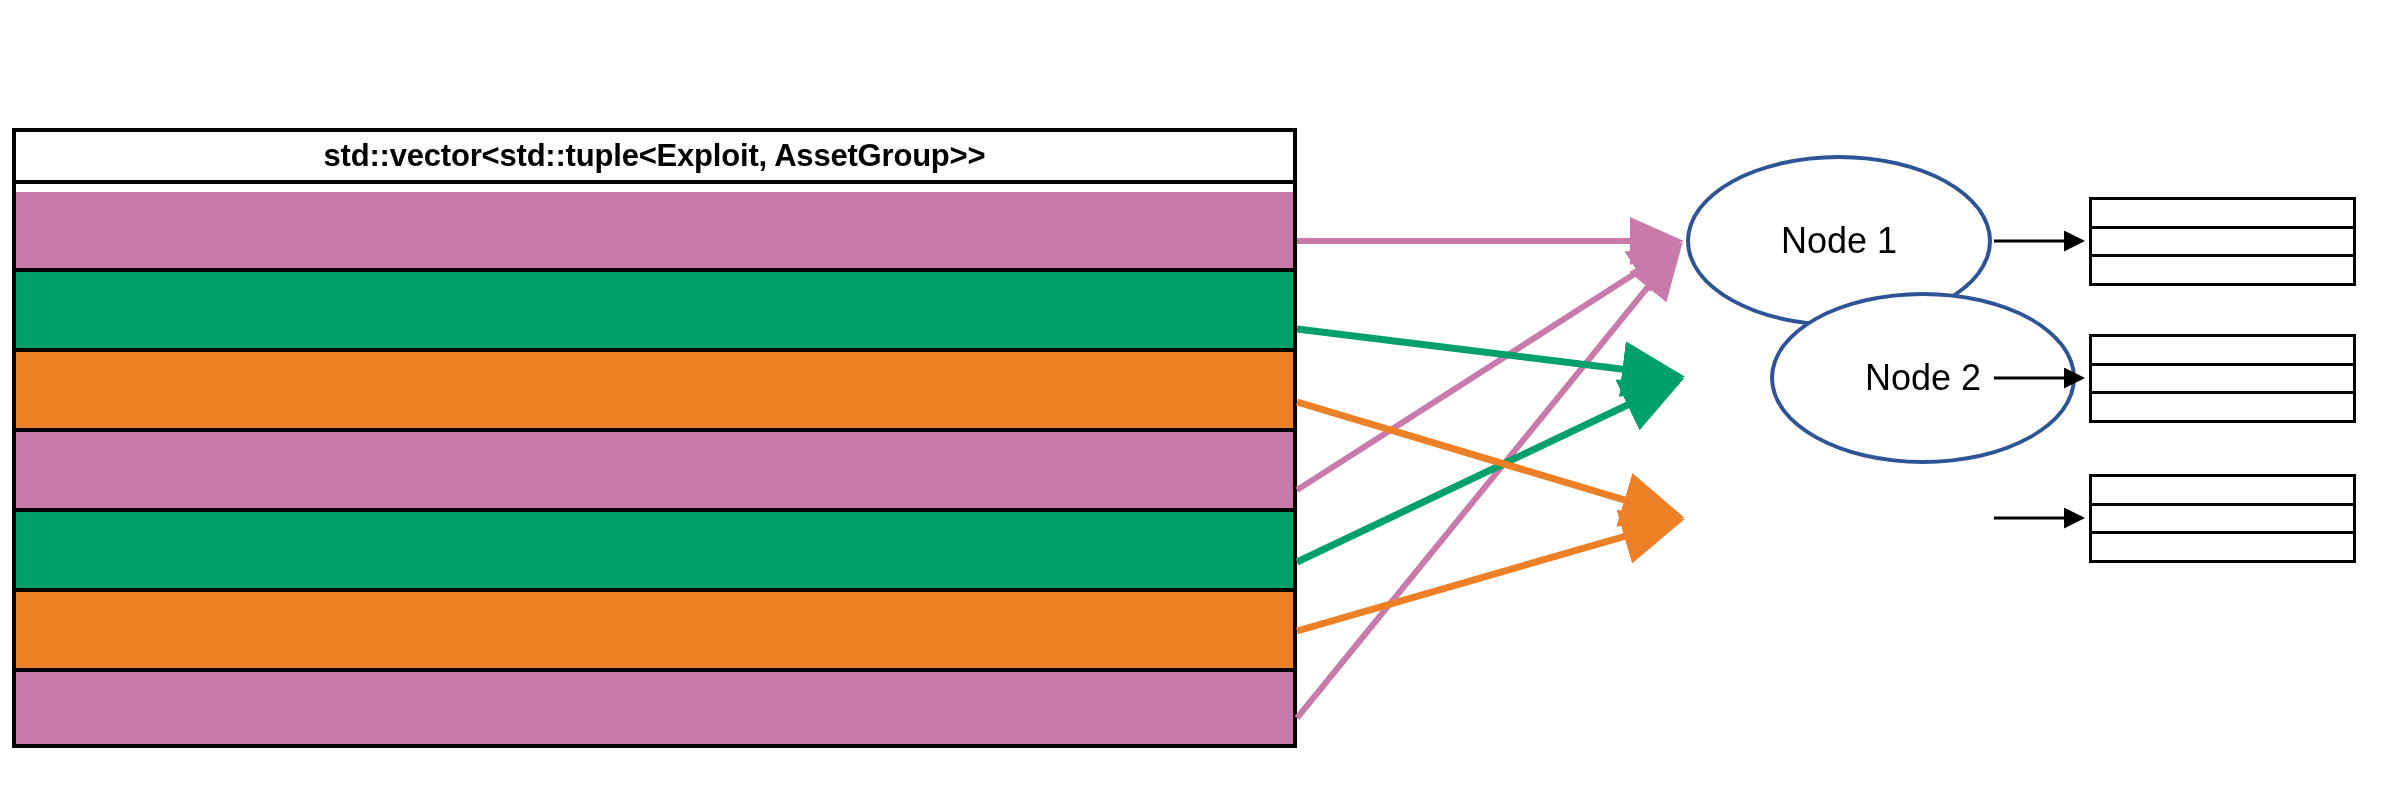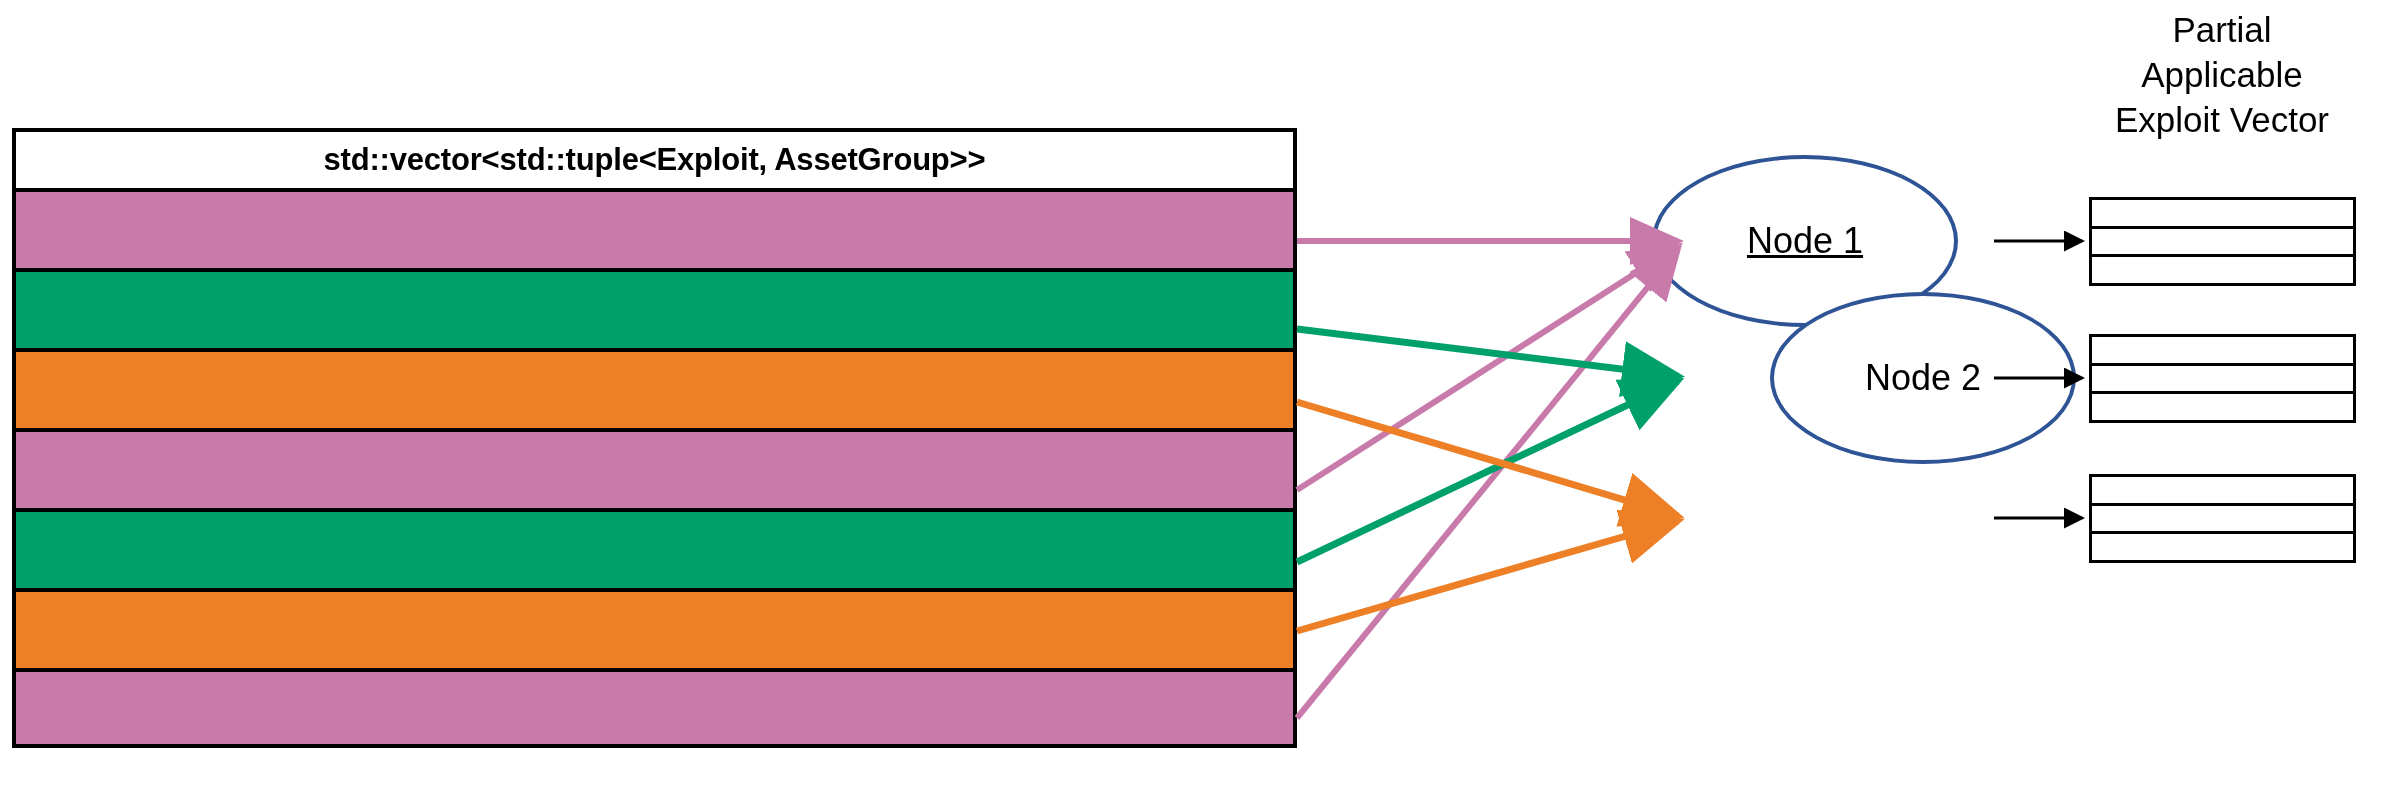--- a/index.html
+++ b/index.html
@@ -27,21 +27,21 @@
     height: 620px;
     border: 4px solid #000000;
     box-sizing: border-box;
     background: #ffffff;
   }
   .vt-header {
     position: absolute;
     left: 0;
     top: 0;
     width: 100%;
-    height: 60px;
+    height: 52px;
     background: #ffffff;
     border-bottom: 4px solid #000000;
     box-sizing: border-box;
     display: flex;
     align-items: center;
     justify-content: center;
     font-weight: bold;
     font-size: 31px;
     color: #000000;
     letter-spacing: -0.2px;
@@ -132,34 +132,29 @@
 
     <div class="vt-row" style="top: 60px; background: rgb(200, 122, 170);"></div>
     <div class="vt-row" style="top: 140px; background: rgb(0, 160, 107);"></div>
     <div class="vt-row" style="top: 220px; background: rgb(237, 128, 38);"></div>
     <div class="vt-row" style="top: 300px; background: rgb(200, 122, 170);"></div>
     <div class="vt-row" style="top: 380px; background: rgb(0, 160, 107);"></div>
     <div class="vt-row" style="top: 460px; background: rgb(237, 128, 38);"></div>
     <div class="vt-row last" style="top: 540px; height: 72px; background: rgb(200, 122, 170);"></div>
   </div>
 
-  <div class="node" id="node-1" style="left: 1652px; top: 155px; border-color: rgb(46, 84, 150); text-decoration: underline;">
+  <div class="node" id="node-1" style="left: 1686px; top: 155px; border-color: rgb(46, 84, 150);">
     <span class="nlabel"><span>Node 1</span></span>
   </div>
 
   <div class="node" id="node-2" style="left: 1770px; top: 292px; border-color: rgb(46, 84, 150);">
     <span class="nlabel"><span>Node 2</span></span>
   </div>
 
 
-  <div id="pav-title">
-    <div>Partial</div>
-    <div>Applicable</div>
-    <div>Exploit Vector</div>
-  </div>
 
   <div class="pav-box" style="top:197px;">
     <div class="pav-cell"></div>
     <div class="pav-cell"></div>
     <div class="pav-cell"></div>
   </div>
 
   <div class="pav-box" style="top:334px;">
     <div class="pav-cell"></div>
     <div class="pav-cell"></div>

